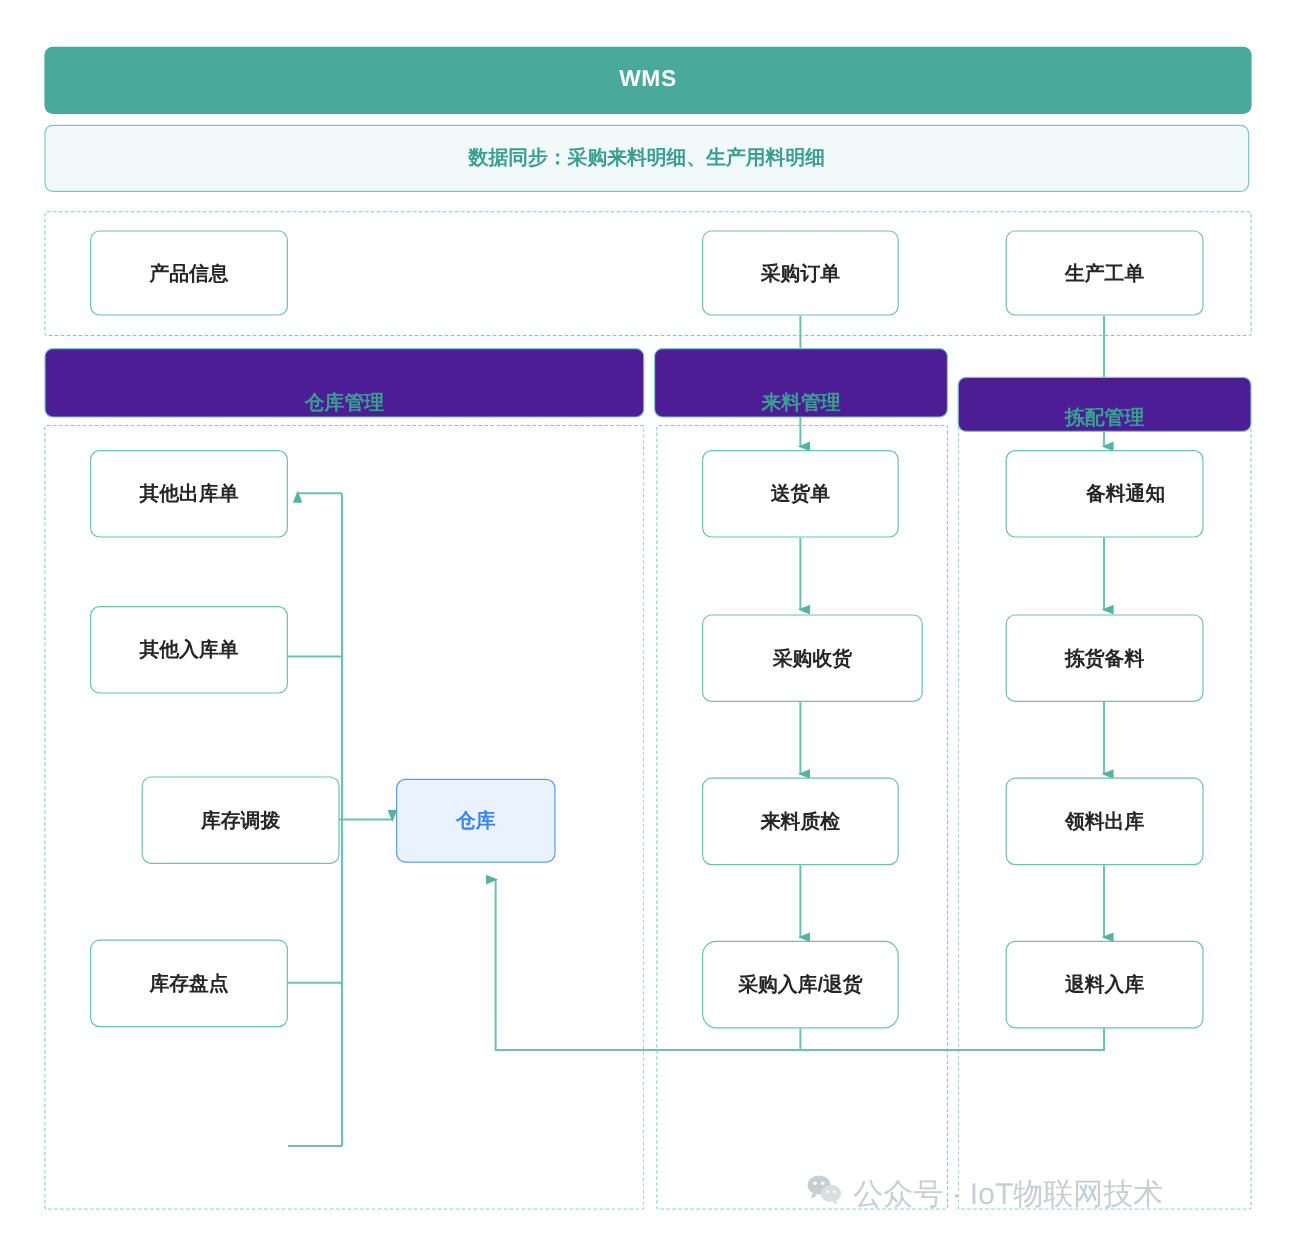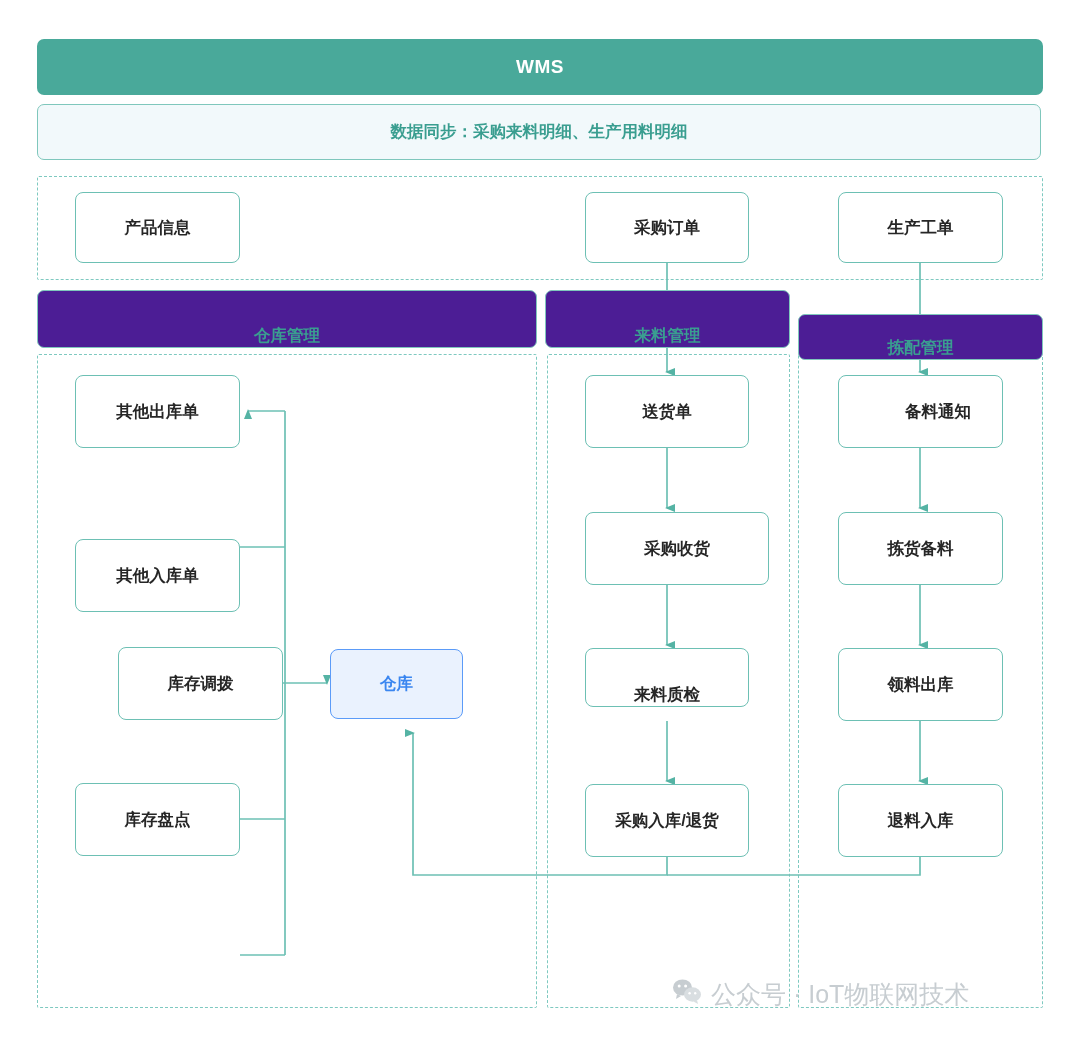--- a/index.html
+++ b/index.html
@@ -149,44 +149,44 @@
   <div class="section sec-mid">
     <span>来料管理</span>
   </div>
   <div class="section sec-right">
     <span>拣配管理</span>
   </div>
 
   <div class="node" style="left:75px;top:375px;width:165px;height:73px;">
     <span>其他出库单</span>
   </div>
-  <div class="node" style="left:75px;top:539px;width:165px;height:73px;">
+  <div class="node" style="left:75px;top:505px;width:165px;height:73px;">
     <span>其他入库单</span>
   </div>
   <div class="node" style="left:75px;top:647px;width:165px;height:73px;margin-left:43px;">
     <span>库存调拨</span>
   </div>
   <div class="node" style="left:75px;top:783px;width:165px;height:73px;">
     <span>库存盘点</span>
   </div>
 
   <div class="node warehouse" style="left:330px;top:649px;width:133px;height:70px;">
     <span>仓库</span>
   </div>
 
   <div class="node" style="left:585px;top:375px;width:164px;height:73px;">
     <span>送货单</span>
   </div>
   <div class="node" style="left:585px;top:512px;width:184px;height:73px;">
     <span>采购收货</span>
   </div>
-  <div class="node" style="left:585px;top:648px;width:164px;height:59px;align-items:flex-end;">
+  <div class="node" style="left:585px;top:648px;width:164px;height:73px;">
     <span>来料质检</span>
   </div>
-  <div class="node" style="left:585px;top:784px;width:164px;height:73px;">
+  <div class="node" style="left:585px;top:784px;width:164px;height:73px;border-radius:12px;">
     <span>采购入库/退货</span>
   </div>
 
   <div class="node" style="left:838px;top:375px;width:165px;height:73px;padding-left:35px;">
     <span>备料通知</span>
   </div>
   <div class="node" style="left:838px;top:512px;width:165px;height:73px;">
     <span>拣货备料</span>
   </div>
   <div class="node" style="left:838px;top:648px;width:165px;height:73px;">

